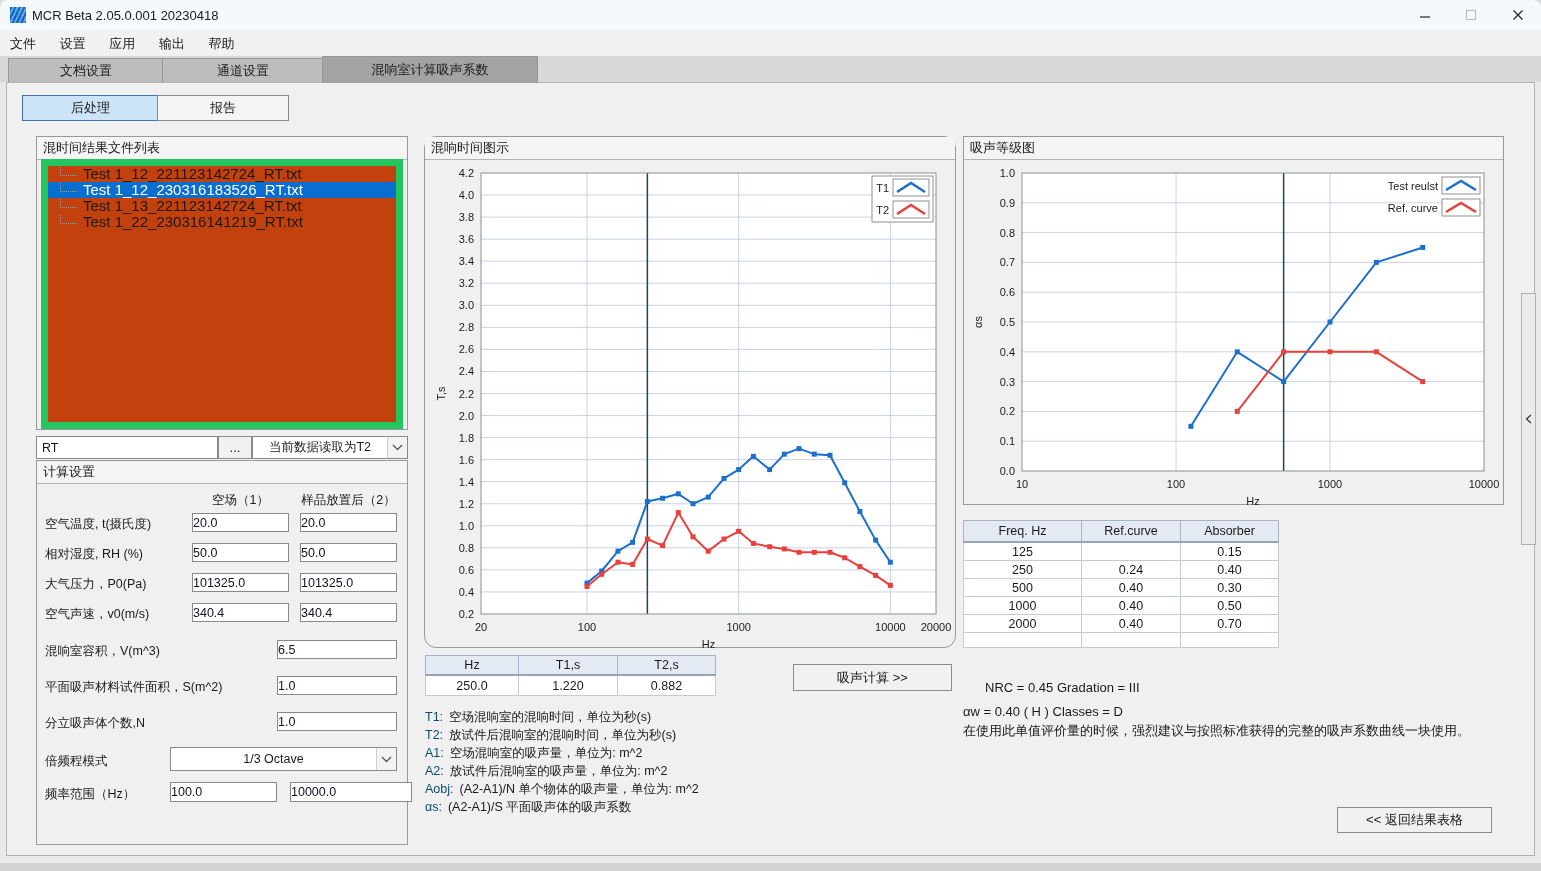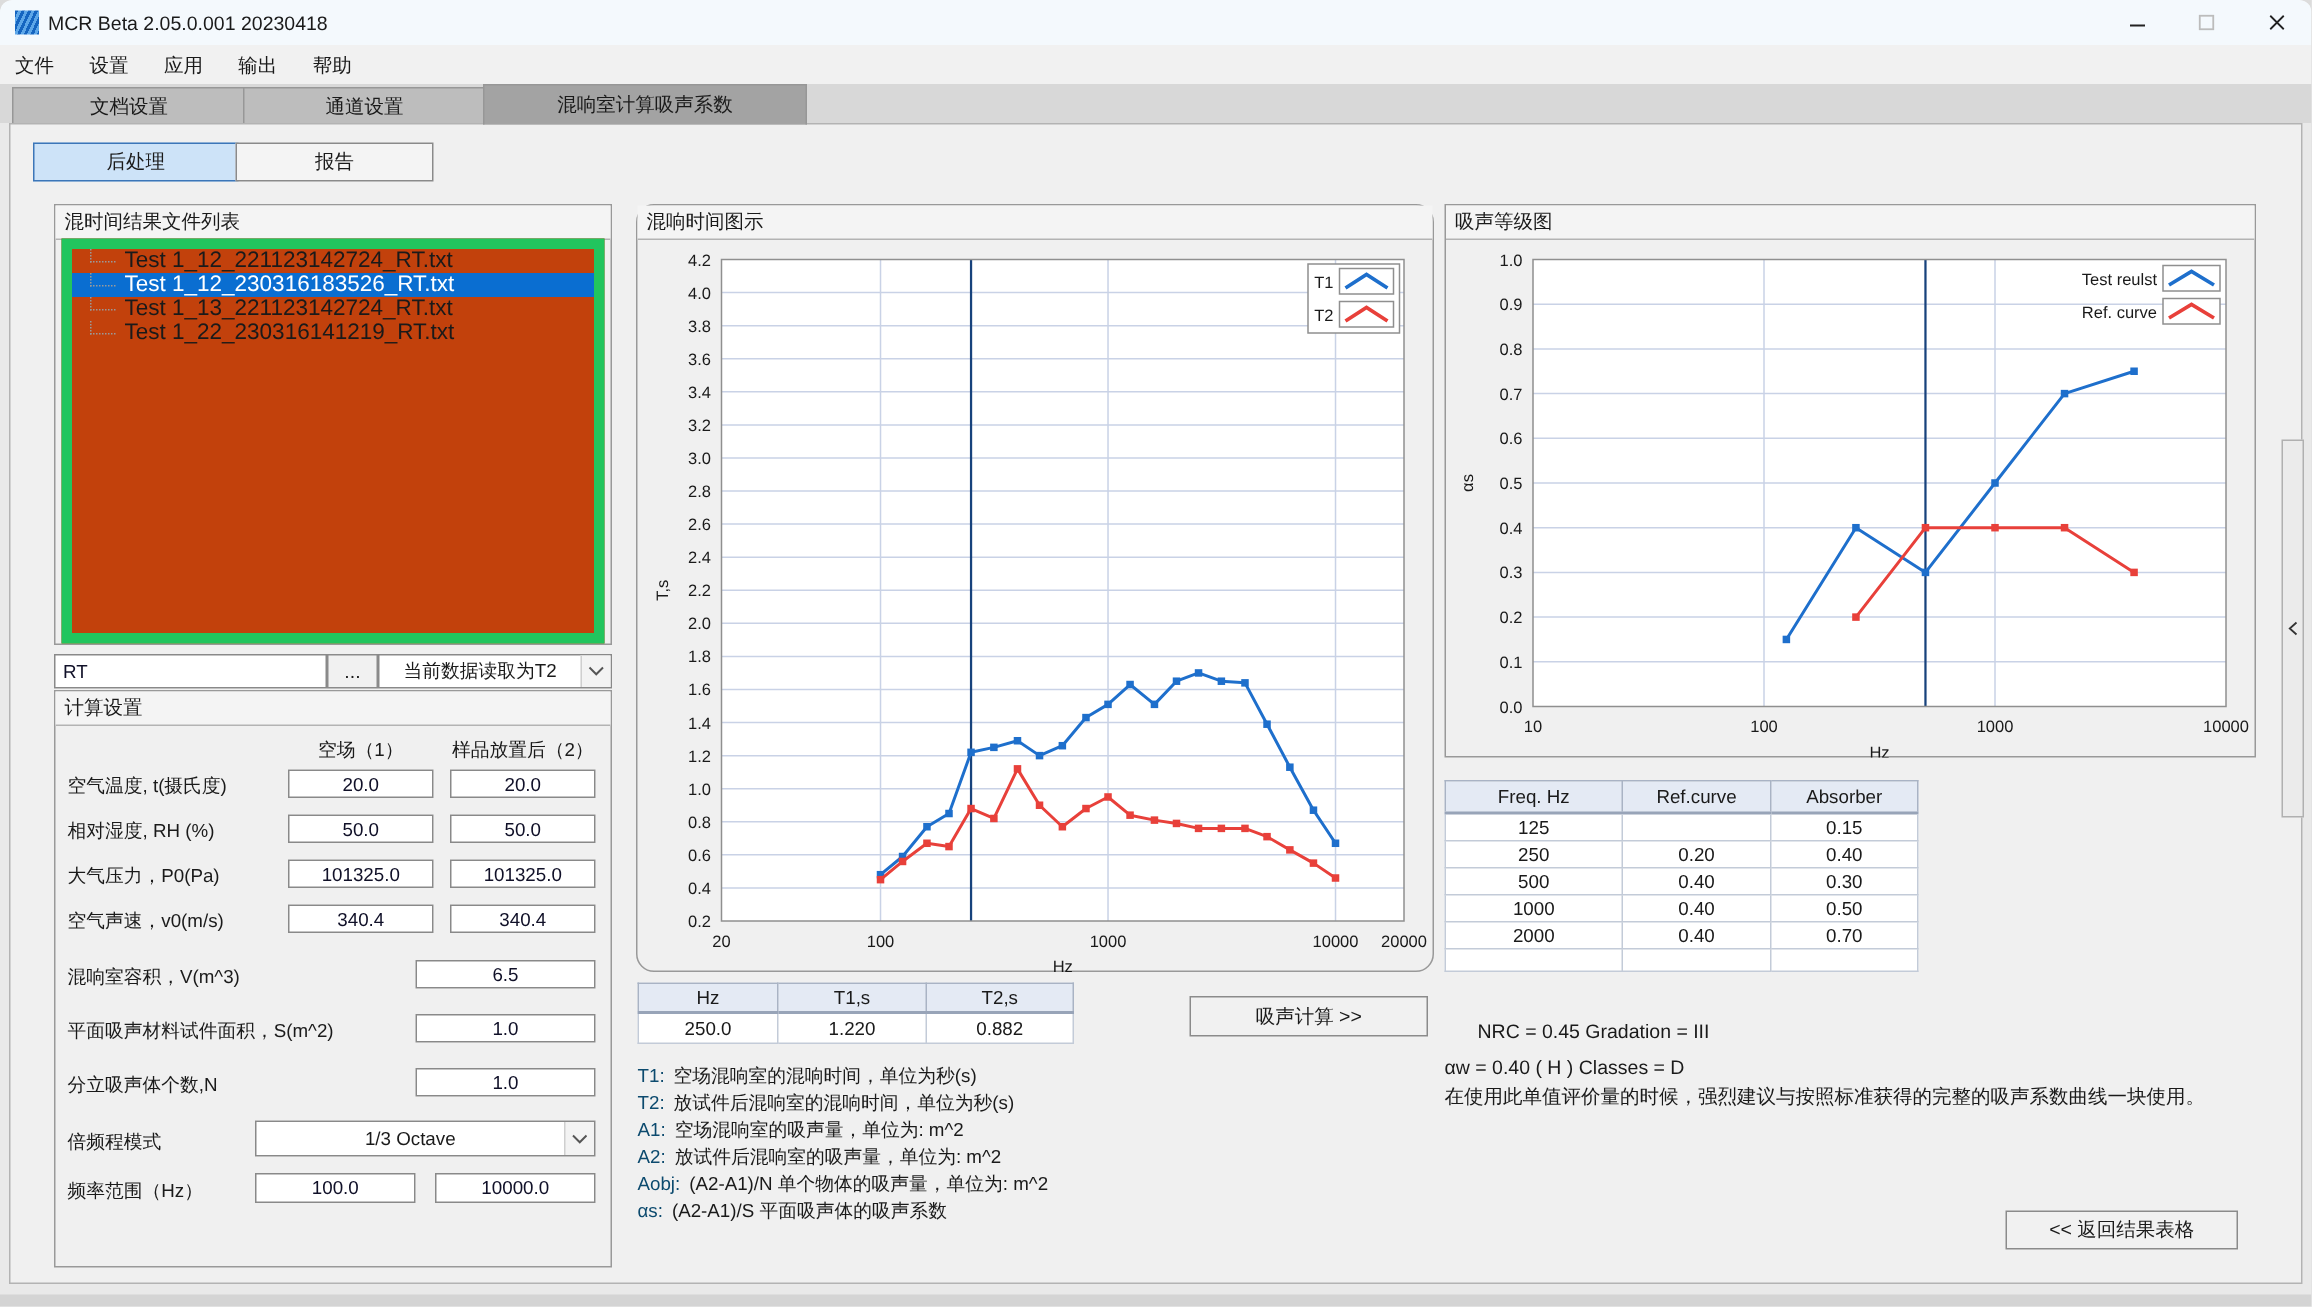--- a/index.html
+++ b/index.html
@@ -22,21 +22,21 @@
           background:#f4f4f4;border:1px solid #8a8a8a;}
   .subtab.active{background:#cde3f8;border:1px solid #3c76b8;}
   .group{position:absolute;border:1px solid #999;background:#f0f0f0;box-sizing:border-box;}
   .ghead{height:22px;line-height:22px;padding-left:6px;font-size:13px;background:#f4f4f4;border-bottom:1px solid #b3b3b3;}
   .listbox{position:absolute;left:4px;top:22px;right:4px;bottom:0;background:#c2410c;border:7px solid #22c55e;
            font-size:15px;overflow:hidden;}
   .fitem{height:16px;line-height:16px;white-space:nowrap;padding-left:12px;}
   .fitem .tg{display:inline-block;width:16px;height:8px;border-left:1px dotted #9a9a9a;border-bottom:1px dotted #9a9a9a;
              margin-right:6px;margin-bottom:3px;}
   .fitem.sel{background:#0a6ed1;color:#fff;}
-  .tb{position:absolute;border:1px solid #898989;background:#fff;text-align:center;padding:0;
+  .tb{position:absolute;border:1px solid #898989;background:#fff;padding:0;
       font:12.5px "Liberation Sans","DejaVu Sans",sans-serif;color:#101028;box-sizing:border-box;}
   .btn{position:absolute;background:#f1f1f1;border:1px solid #8b8b8b;font-size:13px;
        display:flex;align-items:center;justify-content:center;box-sizing:border-box;cursor:default;}
   .combo{position:absolute;background:#fff;border:1px solid #898989;font-size:12.5px;display:flex;align-items:stretch;box-sizing:border-box;}
   .combo .val{flex:1;text-align:center;line-height:21px;white-space:nowrap;overflow:hidden;}
   .combo .chev{width:19px;border-left:1px solid #cfcfcf;background:#f3f3f3;display:flex;align-items:center;justify-content:center;}
   .lbl{position:absolute;font-size:12.5px;white-space:nowrap;}
   .dtable{position:absolute;border-collapse:collapse;font-size:12.5px;background:#fff;border:1px solid #97a1b1;}
   .dtable th{background:#e4eaf4;border:1px solid #a9b3c4;border-bottom:2px solid #98a4b8;font-weight:normal;padding:0;}
   .dtable td{border:1px solid #c3cbd8;text-align:center;padding:0;}
@@ -150,21 +150,21 @@
     <span class="val" style="line-height:22px;">1/3 Octave</span>
     <span class="chev">
       <svg width="11" height="7">
           <polyline points="1,1 5.5,5.5 10,1" fill="none" stroke="#555" stroke-width="1.3"></polyline>
         </svg>
     </span>
   </div>
 
   <div class="lbl" style="left:45px;top:786px;">频率范围（Hz）</div>
   <input class="tb" style="left: 170px; top: 782px; width: 107px; height: 20px;" value="100.0">
-  <input class="tb" style="left: 290px; top: 782px; width: 107px; height: 20px;" value="10000.0">
+  <input class="tb" style="left: 290px; top: 782px; width: 122px; height: 20px;" value="10000.0">
 
   <div class="group" style="left:424px;top:136px;width:532px;height:512px;border-radius:12px;">
     <div class="ghead">混响时间图示</div>
     <div class="chartbody" id="rt-chart"><svg width="530" height="489">
           <rect x="56" y="14" width="455" height="441" fill="#ffffff"></rect>
           <text x="49" y="459" text-anchor="end" class="tick">0.2</text>
           <line x1="56" y1="432.95" x2="511" y2="432.95" stroke="#c9d2e6" stroke-width="1"></line>
           <text x="49" y="436.95" text-anchor="end" class="tick">0.4</text>
           <line x1="56" y1="410.9" x2="511" y2="410.9" stroke="#c9d2e6" stroke-width="1"></line>
           <text x="49" y="414.9" text-anchor="end" class="tick">0.6</text>
@@ -356,21 +356,21 @@
       <th style="width:98px;">Ref.curve</th>
       <th style="width:97px;">Absorber</th>
     </tr>
     <tr>
           <td style="height:17px;">125</td>
           <td></td>
           <td>0.15</td>
         </tr>
     <tr>
           <td style="height:17px;">250</td>
-          <td>0.20</td>
+          <td>0.24</td>
           <td>0.40</td>
         </tr>
     <tr>
           <td style="height:17px;">500</td>
           <td>0.40</td>
           <td>0.30</td>
         </tr>
     <tr>
           <td style="height:17px;">1000</td>
           <td>0.40</td>

